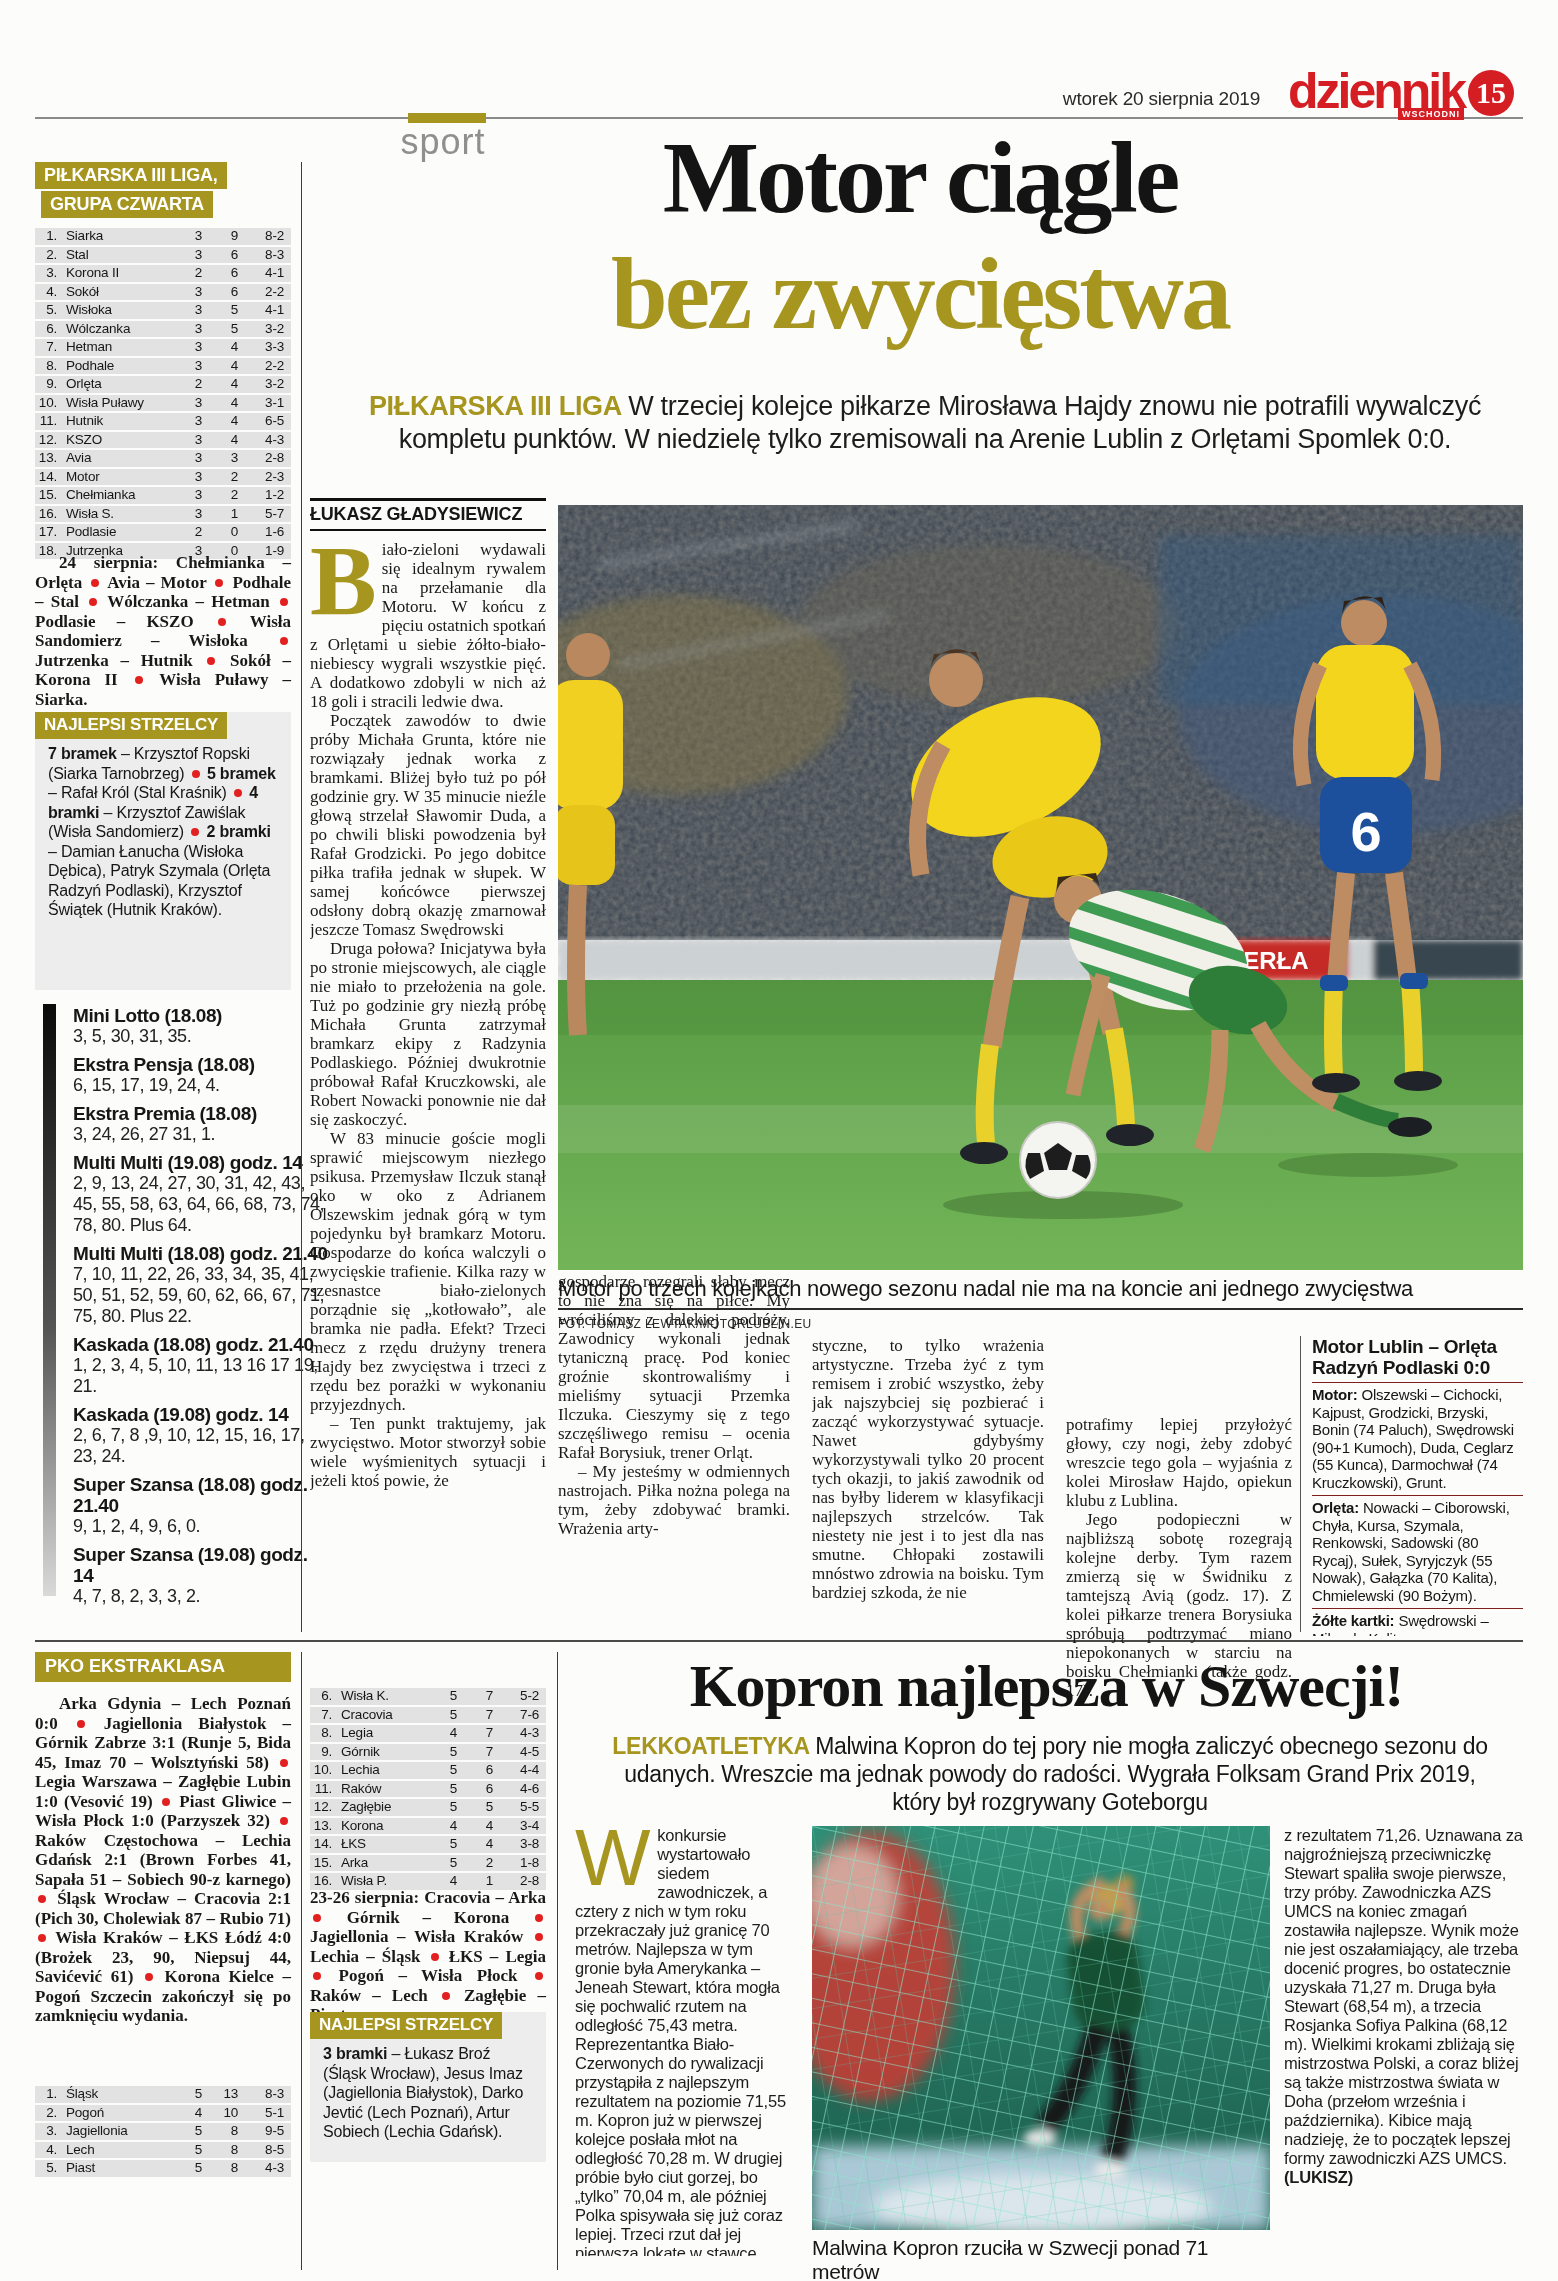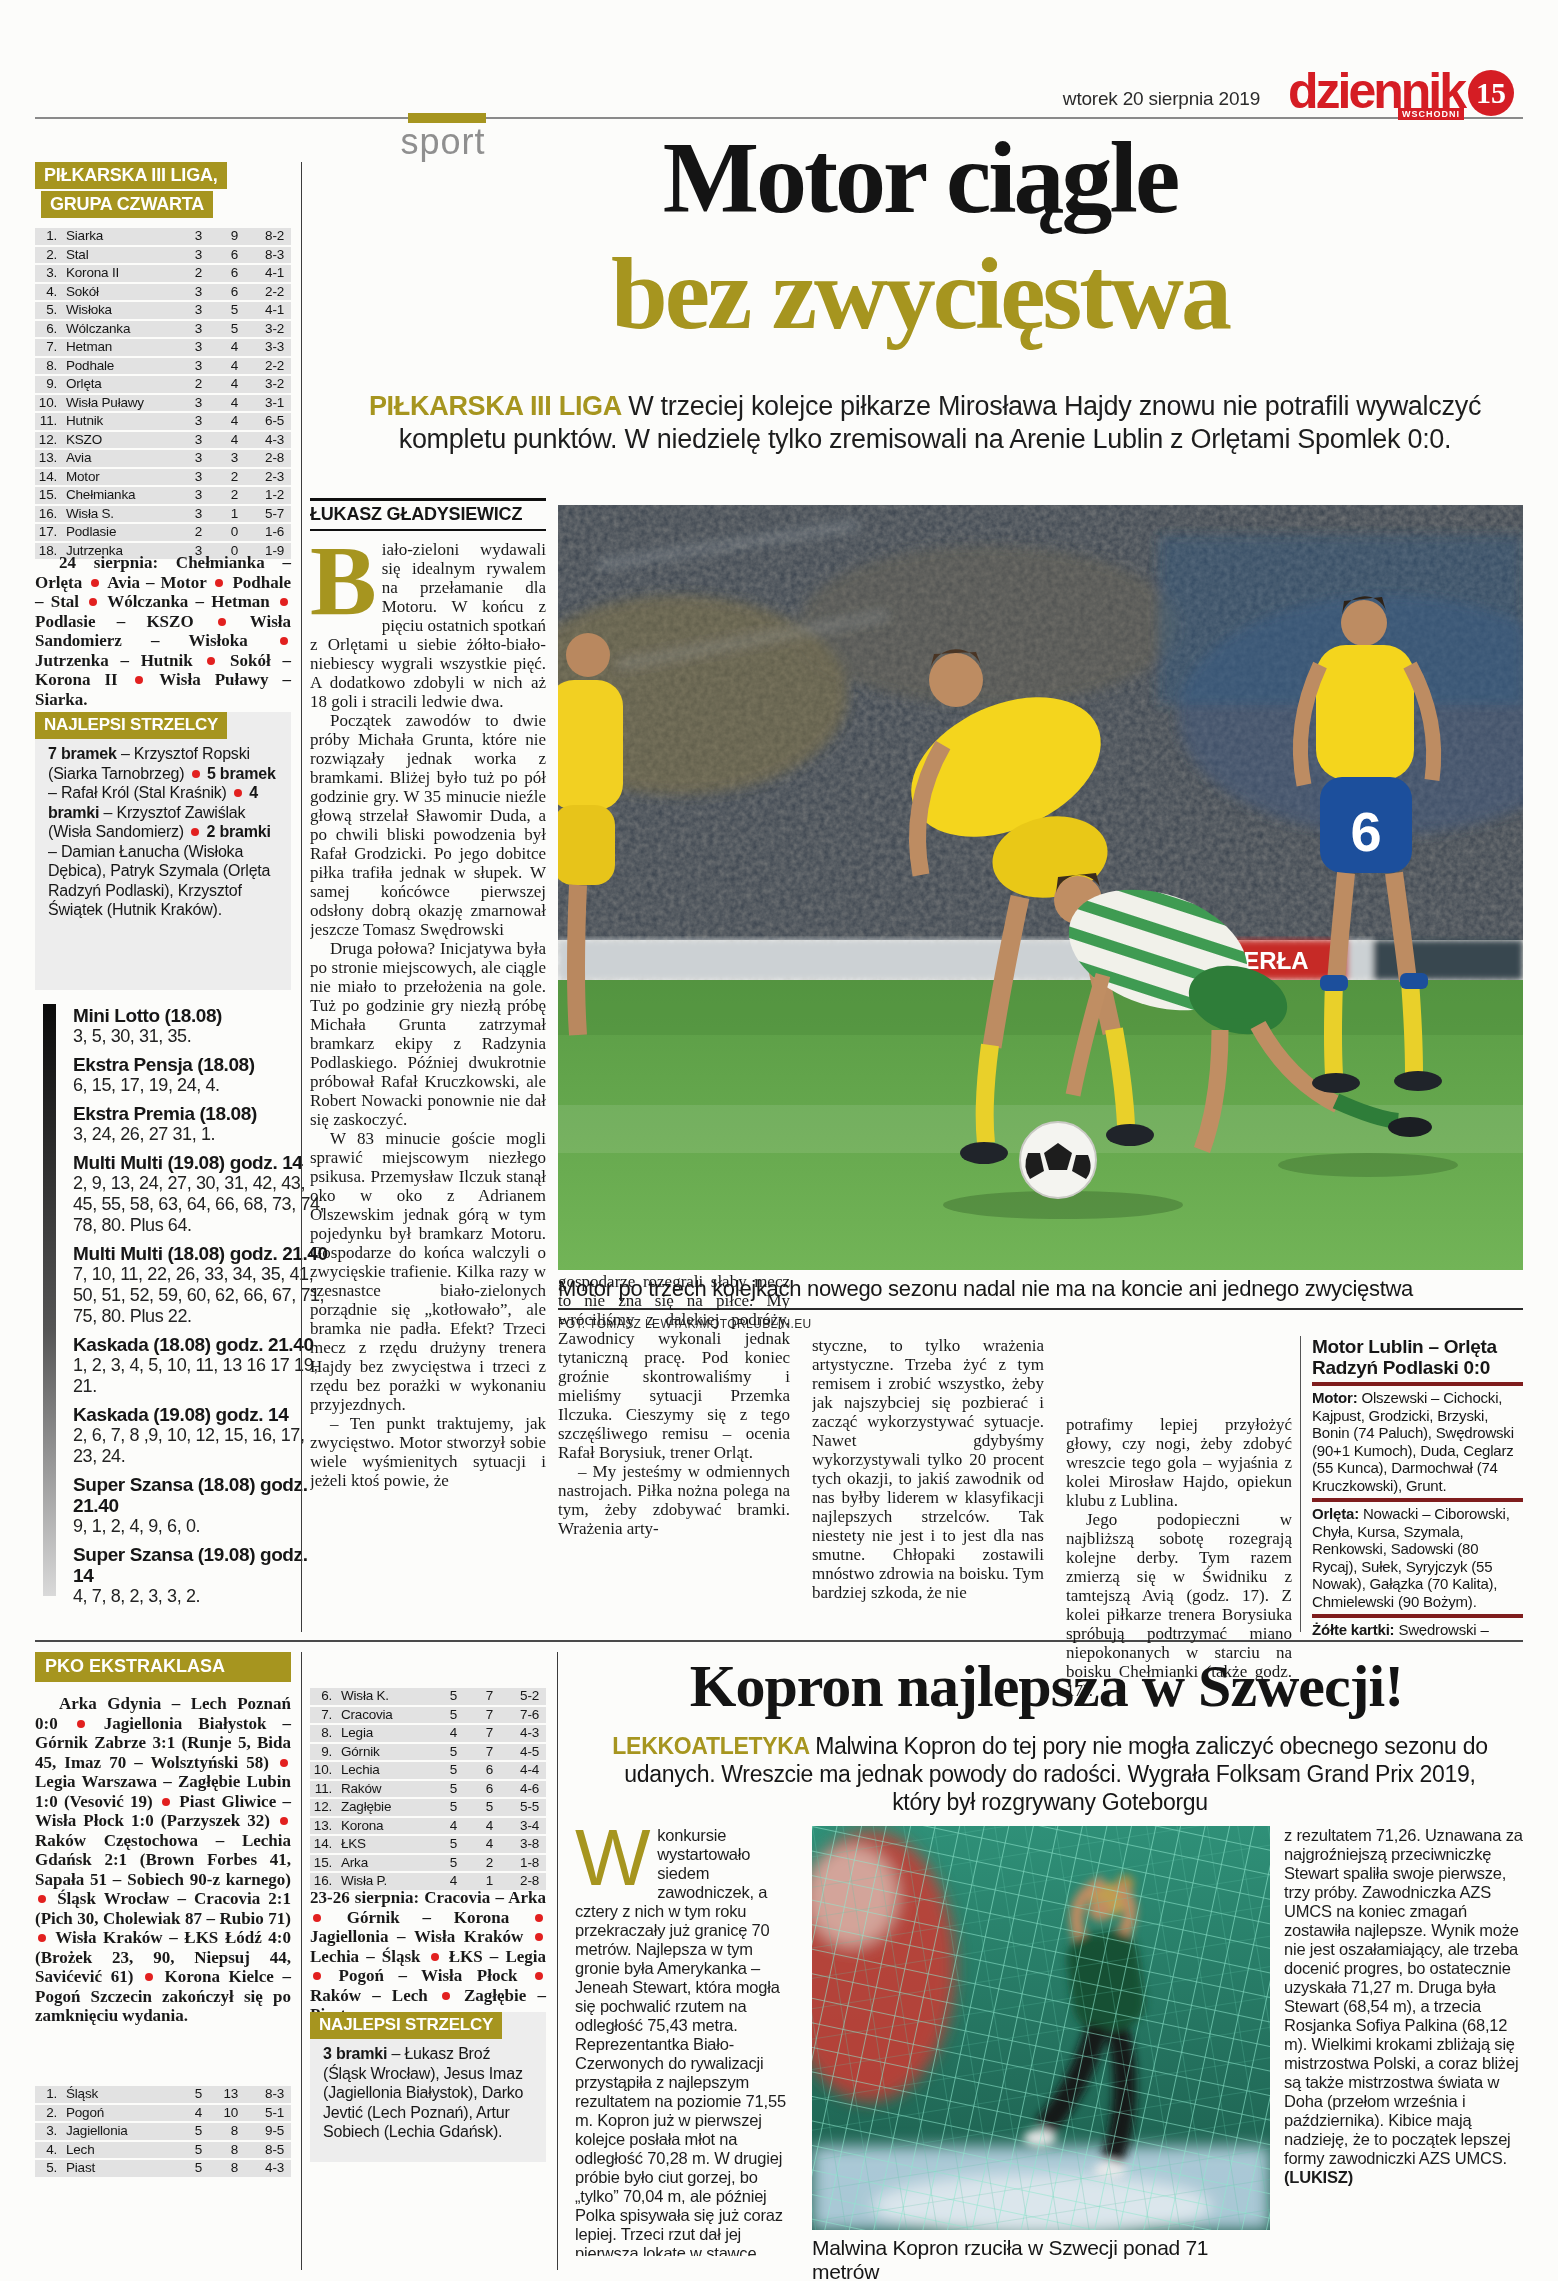--- a/index.html
+++ b/index.html
@@ -60,21 +60,21 @@
   .lottowrap{padding-left:38px;position:relative;}
   .lottobar{position:absolute;left:8px;top:6px;width:13px;height:592px;
             background:linear-gradient(180deg,#0b0b0b 0%,#555 55%,#d9d9d9 100%);}
   .lotto-item .lt{font-weight:700;font-size:19px;line-height:21px;letter-spacing:-0.4px;margin-top:7px;}
   .lotto-item .ln{font-size:18px;line-height:21px;letter-spacing:-0.4px;color:#222;}
   
   .shoot{font-size:16px;line-height:19.5px;letter-spacing:-0.2px;padding:5px 9px 9px 13px;}
   
   .mbox{font-size:15px;line-height:17.5px;letter-spacing:-0.2px;}
   .mtitle{font-weight:700;font-size:19px;line-height:21px;letter-spacing:-0.3px;margin-bottom:4px;}
-  .mrow{border-top:4px solid #7f1d1d;padding:3px 0 4px;}
+  .mrow{border-top:1px solid #7f1d1d;padding:3px 0 4px;}
   .mrow:last-child{border-bottom:1px solid #b3b3b3;}
   .vrule{background:#3c3c3c;width:1px;}
   .sanscol{font-size:16.5px;line-height:19px;letter-spacing:-0.2px;color:#1c1c1c;}
 </style>
 </head>
 <body>
 
 <div class="page">
 
   <div class="abs sport" style="left:378px;top:76px;width:130px;">sport</div>

